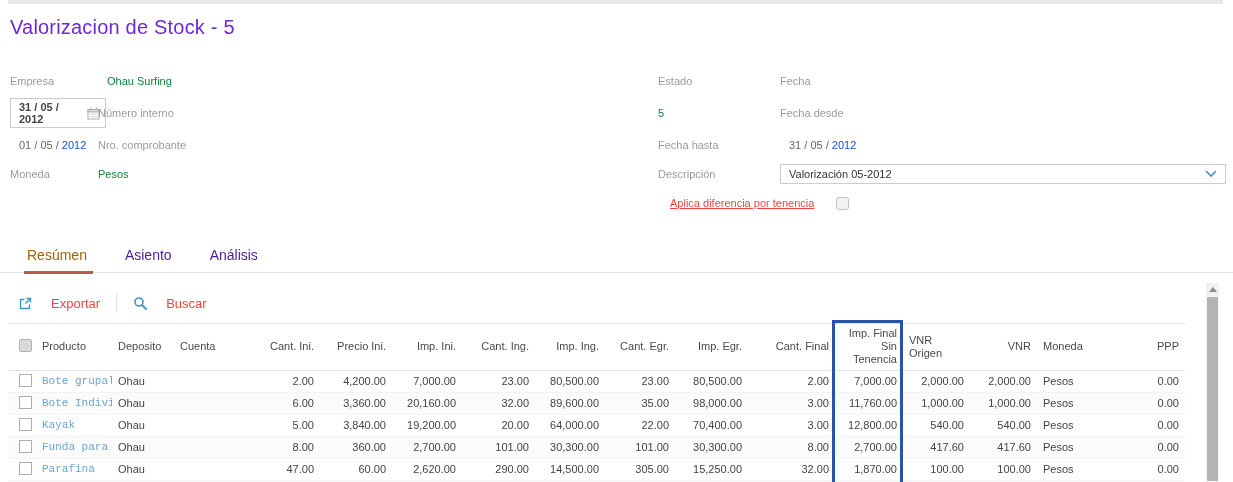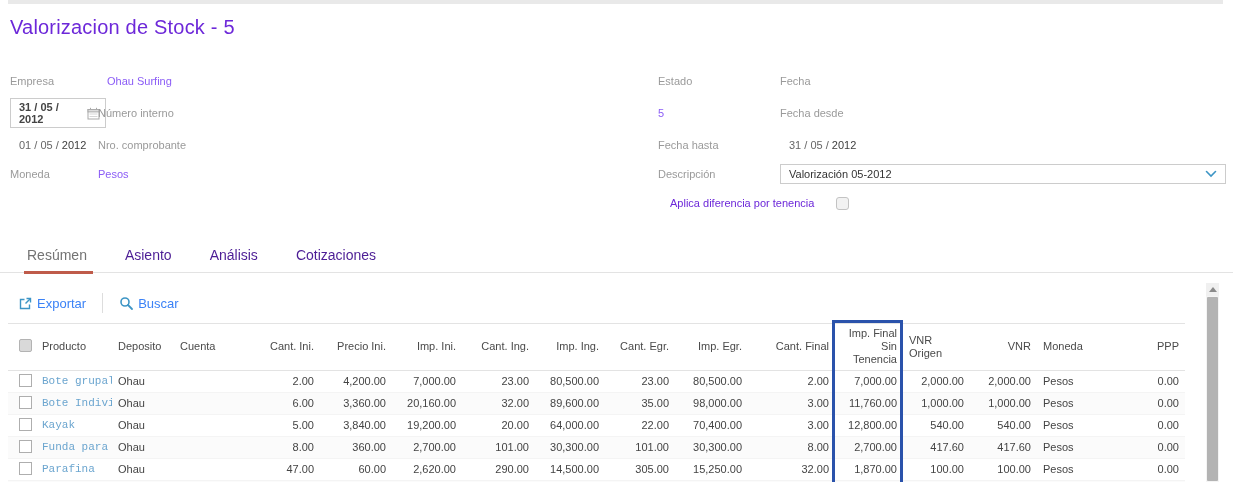--- a/index.html
+++ b/index.html
@@ -15,51 +15,51 @@
   
   .form-grid {
     margin: 30px 0 0 10px;
     display: grid;
     grid-template-columns: 88px 560px 122px auto;
     grid-auto-rows: minmax(24px, auto);
     row-gap: 5px; align-items: center;
     font-size: 11px;
   }
   .f-label { color: #9a9a9a; }
-  .f-value { color: #8b5cf6; }
+  .f-value { color: #15803d; }
   .date-input {
     display: inline-flex; align-items: center; gap: 6px;
     border: 1px solid #ccc; background: #fff;
     padding: 2px 5px 2px 8px; min-width: 96px; color: #444; font-weight: bold;
   }
   .date-plain { color: #666; padding-left: 9px; }
-  .date-plain .yr { color: #404040; }
+  .date-plain .yr { color: #1d4ed8; }
   .select-input {
     display: flex; align-items: center; justify-content: space-between;
     border: 1px solid #ccc; background: #fff; width: 446px;
     padding: 3px 8px; color: #333;
   }
   .tenencia-wrap { grid-column: 3 / 5; display: flex; align-items: center; padding-left: 12px; }
-  .tenencia-label { color: #6d28d9; }
+  .tenencia-label { color: #ef4444; text-decoration: underline; }
   .checkbox {
     width: 13px; height: 13px; border: 1px solid #c3c3c3; border-radius: 3px;
     background: #f2f2f2; display: inline-block; margin-left: 22px;
   }
 
   
   .tab-bar { margin-top: 26px; border-bottom: 1px solid #e3e3e3; padding-left: 25px; display: flex; gap: 34px; }
   .tab { font-size: 14px; color: #4c1d95; padding: 6px 2px 9px 2px; position: relative; cursor: default; }
-  .tab.active { color: #737373; }
+  .tab.active { color: #a16207; }
   .tab.active::after {
     content: ""; position: absolute; left: -1px; right: -4px; bottom: -2px; height: 3px; background: #bf5b4a;
   }
 
   
   .toolbar { margin: 20px 0 0 18px; display: flex; align-items: center; font-size: 13px; color: #3d95c5; }
-  .tool-btn { display: inline-flex; align-items: flex-end; gap: 4px; color: #3b82f6; }
+  .tool-btn { display: inline-flex; align-items: flex-end; gap: 18px; color: #ef4444; }
   .tool-sep { width: 1px; height: 20px; background: #ddd; margin: 0 16px; }
   .icon svg { display: block; }
 
   
   .table-wrap { position: relative; margin: 10px 0 0 8px; width: 1177px; }
   table { border-collapse: collapse; table-layout: fixed; width: 1177px; font-size: 11px; }
   th {
     font-weight: 400; color: #4a4a4a; vertical-align: middle;
     padding: 3px 6px; line-height: 1.2;
     border-top: 1px solid #e3e3e3; border-bottom: 1px solid #e3e3e3;
@@ -154,21 +154,20 @@
   <div class="tenencia-wrap">
     <span class="tenencia-label">Aplica diferencia por tenencia</span>
     <span class="checkbox"></span>
   </div>
 </div>
 
 <div class="tab-bar">
   <div class="tab active">Resúmen</div>
   <div class="tab">Asiento</div>
   <div class="tab">Análisis</div>
-  <div class="tab">Cotizaciones</div>
 </div>
 
 <div class="toolbar">
   <span class="tool-btn">
     <span class="icon">
       <svg width="15" height="15" viewBox="0 0 15 15">
         <path d="M6.5 3.5 H2.5 V12.5 H11.5 V8.5" fill="none" stroke="#3d95c5" stroke-width="1.4"></path>
         <path d="M8.5 2.5 H12.5 V6.5" fill="none" stroke="#3d95c5" stroke-width="1.4"></path>
         <path d="M12 3 L7.5 7.5" fill="none" stroke="#3d95c5" stroke-width="1.4"></path>
       </svg>

